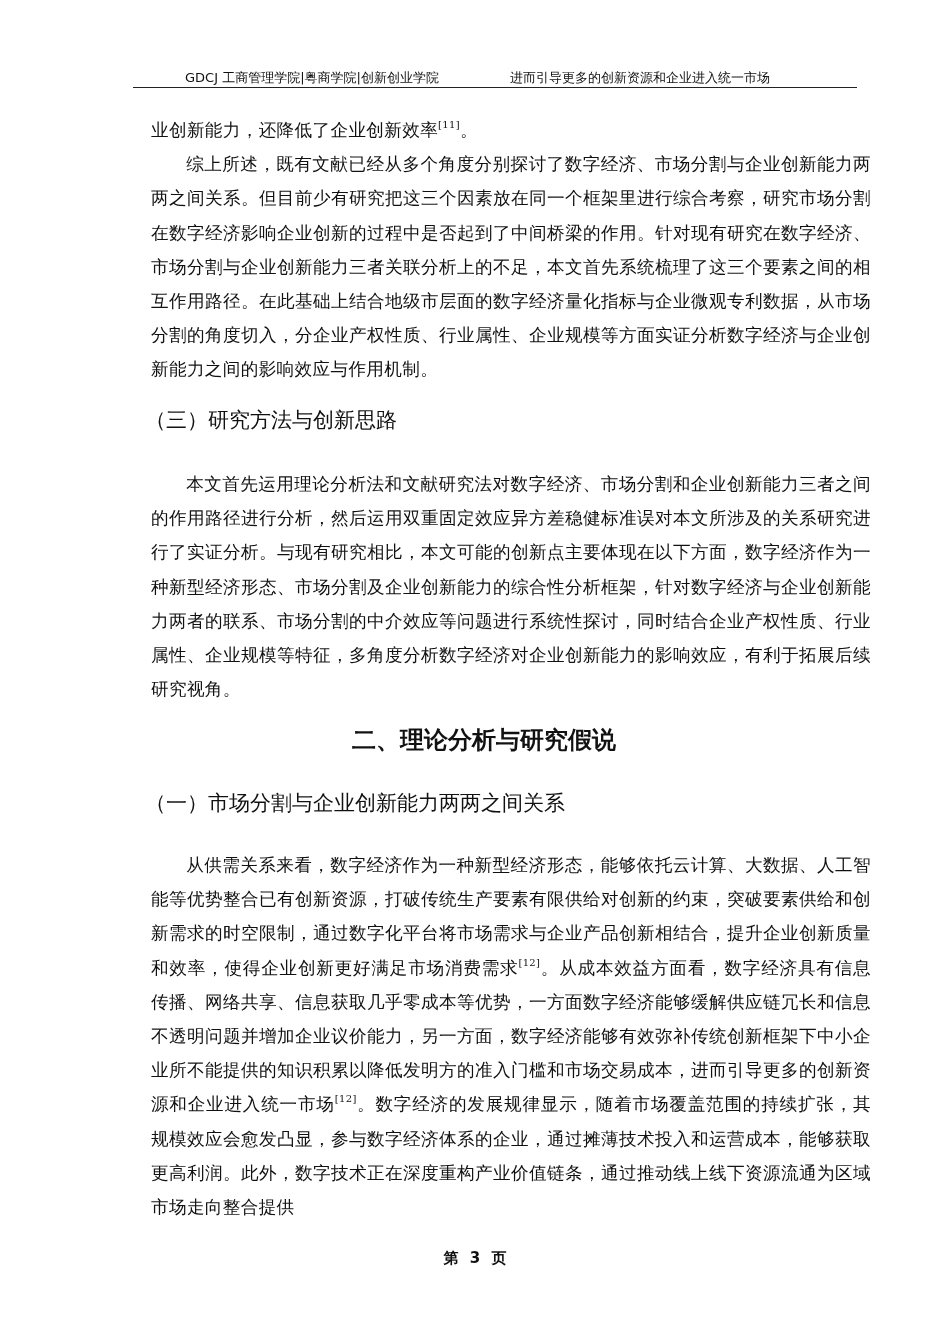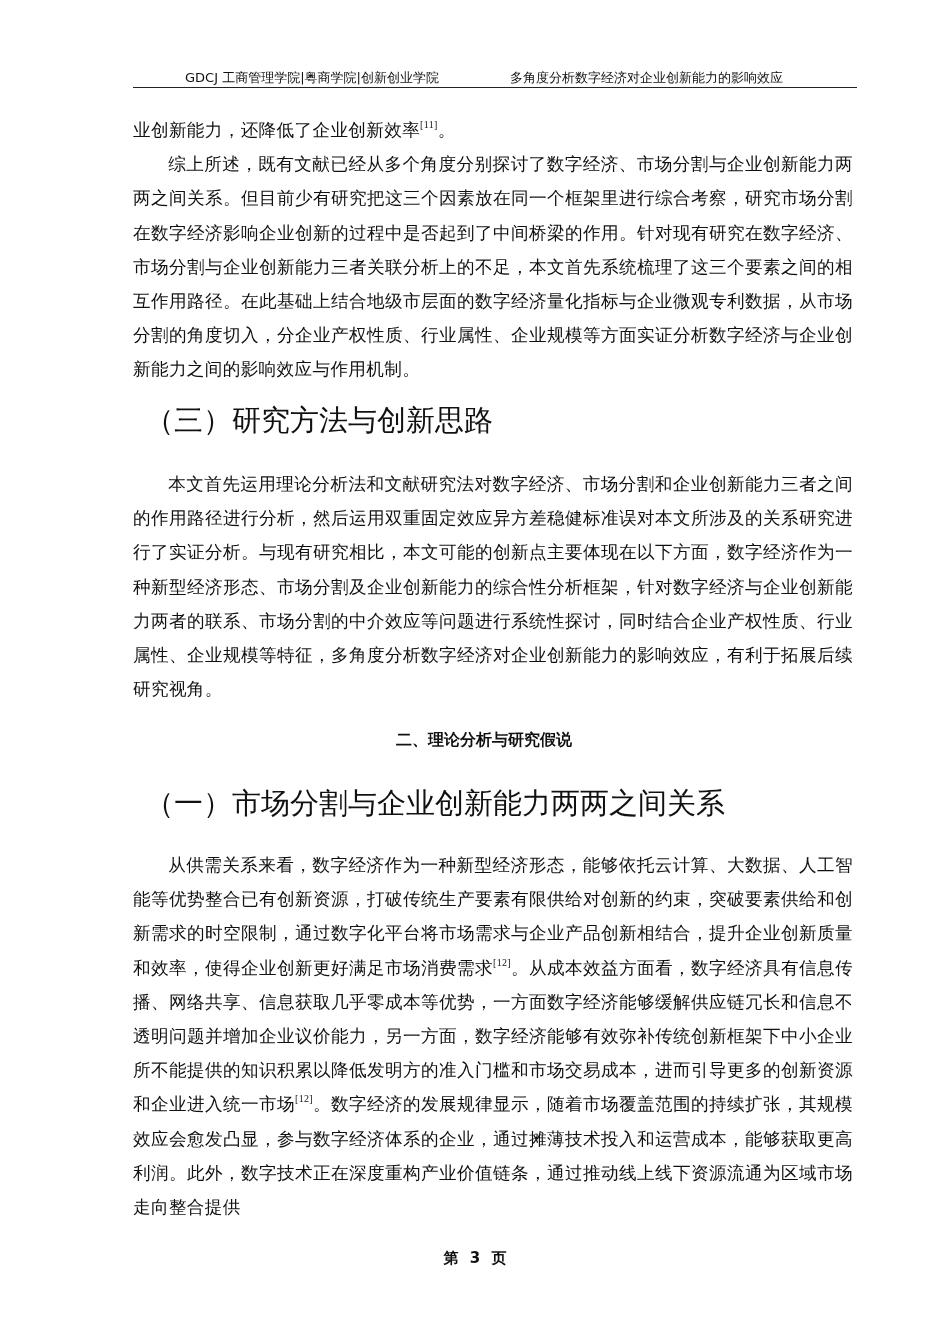--- a/index.html
+++ b/index.html
@@ -55,45 +55,44 @@
       font-size: 10px;
       vertical-align: 0;
       position: relative;
       top: -8px;
       line-height: 0;
     }
     .h3 {
       position: absolute;
       left: 145px;
       font-family: "DejaVu Sans", "Liberation Sans", sans-serif;
-      font-size: 29px;
+      font-size: 21px;
       line-height: 30px;
       font-weight: normal;
       color: #111111;
       margin: 0;
       white-space: nowrap;
     }
     .h2 {
       position: absolute;
       left: 0;
       width: 950px;
       text-align: center;
       font-family: "DejaVu Sans", "Liberation Sans", sans-serif;
-      font-size: 16px;
+      font-size: 24px;
       line-height: 32px;
       font-weight: bold;
       margin: 0;
       padding-left: 18px;
       box-sizing: border-box;
     }
     .block {
       position: absolute;
-      left: 133px;
+      left: 151px;
       width: 720px;
-      font-family: Liberation Serif, serif;
     }
     .page-footer {
       position: absolute;
       left: 0;
       top: 1248px;
       width: 950px;
       text-align: center;
       font-family: "DejaVu Sans", "Liberation Sans", sans-serif;
       font-weight: bold;
       font-size: 15px;
@@ -101,21 +100,21 @@
       color: #111111;
       box-sizing: border-box;
     }
     .page-footer span { margin: 0 3px; }
   </style>
 </head>
 <body>
 
 <div class="page-header">
   <span class="left">GDCJ 工商管理学院|粤商学院|创新创业学院</span>
-  <span class="right">多角度分析数字经济对企业创新能力的影响效应</span>
+  <span class="right">进而引导更多的创新资源和企业进入统一市场</span>
 </div>
 
 <div class="block" style="top:113px;">
   <p class="para"><span>业创新能力，还降低了企业创新效率</span><sup class="ref">[11]</sup><span>。</span></p>
   <p class="para indent">综上所述，既有文献已经从多个角度分别探讨了数字经济、市场分割与企业创新能力两两之间关系。但目前少有研究把这三个因素放在同一个框架里进行综合考察，研究市场分割在数字经济影响企业创新的过程中是否起到了中间桥梁的作用。针对现有研究在数字经济、市场分割与企业创新能力三者关联分析上的不足，本文首先系统梳理了这三个要素之间的相互作用路径。在此基础上结合地级市层面的数字经济量化指标与企业微观专利数据，从市场分割的角度切入，分企业产权性质、行业属性、企业规模等方面实证分析数字经济与企业创新能力之间的影响效应与作用机制。</p>
 </div>
 
 <h3 class="h3" style="top:405px;">（三）研究方法与创新思路</h3>
 
 <div class="block" style="top:467px;">

